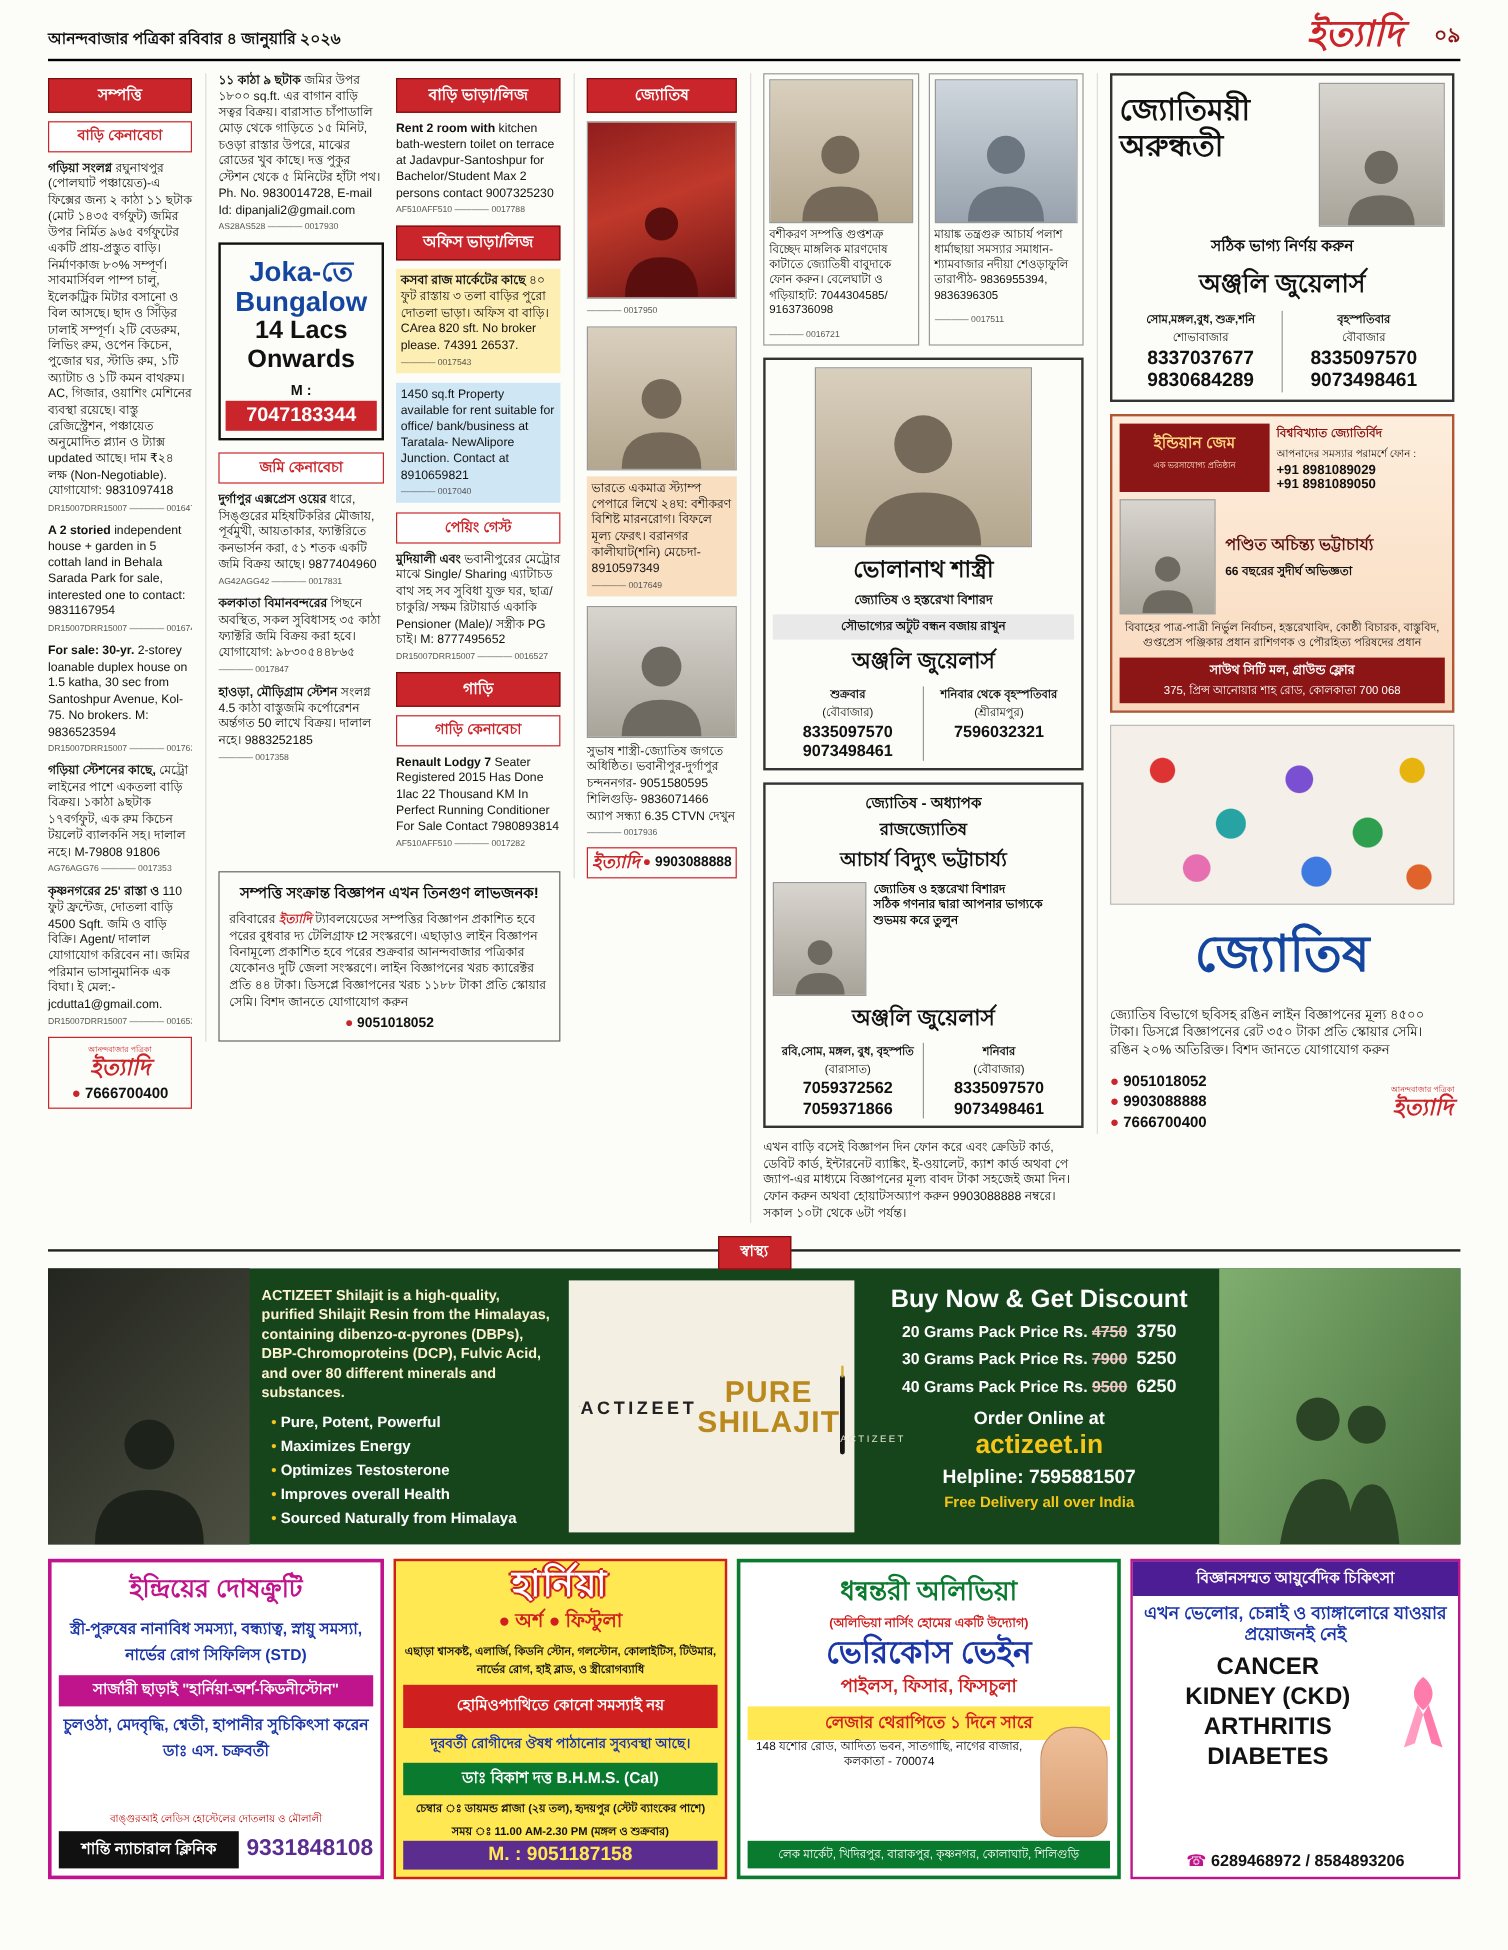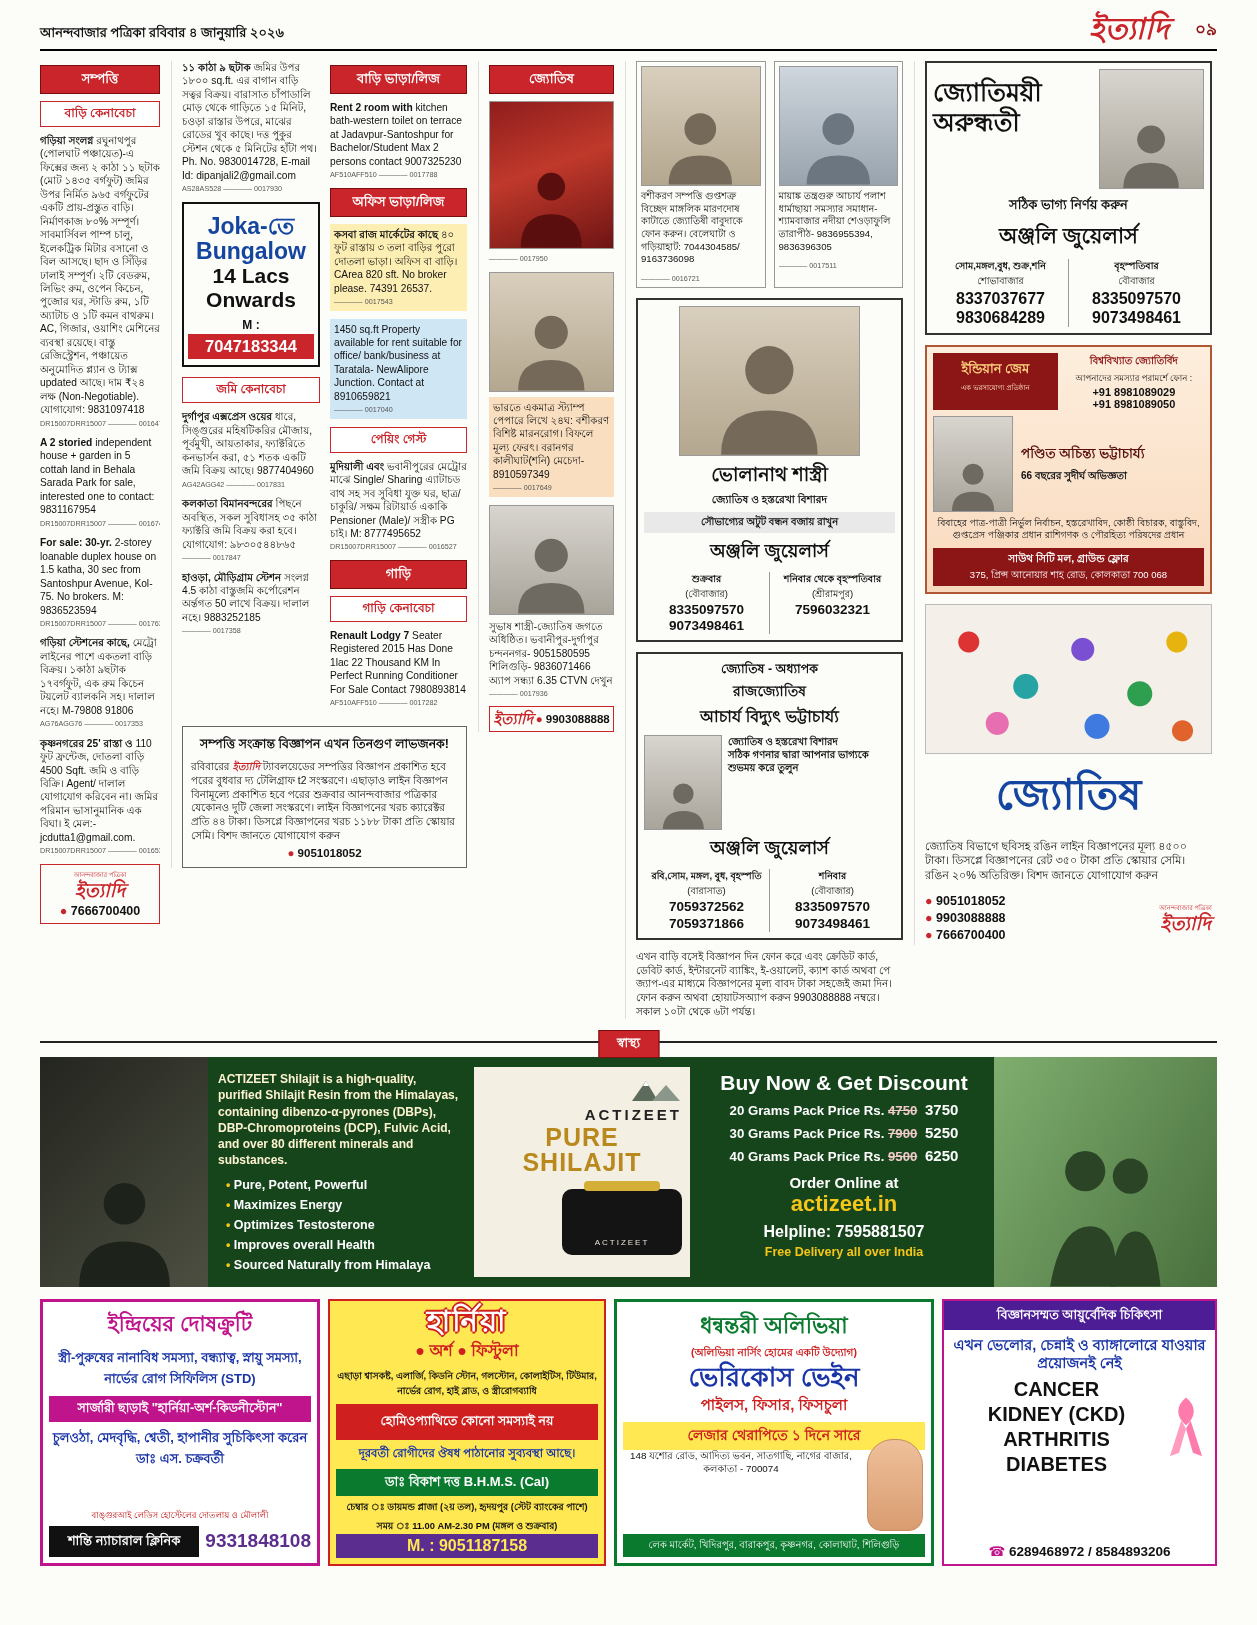--- a/index.html
+++ b/index.html
@@ -89,21 +89,21 @@
   .arn-name { font-size:25px; font-weight:800; line-height:1.2; flex:1; padding-top:8px; }
   .arn-photo { width:105px; height:120px; flex:none; }
   .arn-tag { font-size:13px; font-weight:800; margin-top:6px; }
   .arn-jew { font-size:21px; font-weight:800; margin-top:4px; }
   .arn-box .sched-phone { font-size:16px; }
 
   .gem-box { border:2px solid #b05836; background:linear-gradient(#fdeedd,#f9d9bd); padding:6px; margin-top:10px; }
   .gem-top { display:flex; gap:6px; }
   .gem-emblem { background:#8c1515; color:#ffd27f; padding:6px 4px; font-weight:800; font-size:13px; text-align:center; width:46%; }
   .gem-emblem-sub { display:block; font-size:7px; color:#ffeccc; font-weight:400; margin-top:2px; }
-  .gem-right { flex:1; text-align:center; }
+  .gem-right { flex:1; text-align:left; }
   .gem-toplabel { font-size:10px; font-weight:800; color:#8c1515; }
   .gem-consult { font-size:8.5px; margin-top:2px; }
   .gem-phone { font-size:11px; font-weight:800; }
   .gem-mid { display:flex; gap:8px; margin-top:6px; align-items:center; }
   .gem-photo { width:80px; height:96px; flex:none; }
   .gem-pandit { font-size:13.5px; font-weight:800; color:#5a1010; text-align:left; }
   .gem-exp { font-size:10px; font-weight:700; text-align:left; margin-top:2px; }
   .gem-services { font-size:9.3px; line-height:1.3; margin-top:5px; text-align:center; }
   .gem-addr { background:#8c1515; color:#fff; padding:3px; margin-top:6px; text-align:center; }
   .gem-addr1 { font-size:10.5px; font-weight:800; }
@@ -132,21 +132,21 @@
   .health-wrap { margin-top:22px; border-top:2px solid #222; position:relative; height:16px; }
   .health-label { position:absolute; left:50%; top:-13px; transform:translateX(-50%); background:#c9252b; color:#fff; font-weight:800; font-size:12.5px; padding:3px 18px; border:1px solid #7a0d0d; }
 
   
   .acti { display:flex; background:#16451c; color:#fff; min-height:220px; }
   .acti-photo-l { width:168px; flex:none; background:linear-gradient(135deg,#23251f,#4c4f40); display:flex; align-items:flex-end; justify-content:center; }
   .acti-desc { width:262px; flex:none; padding:14px 10px 10px; font-size:12px; font-weight:700; color:#fdf3cf; line-height:1.35; }
   .acti-bullets { margin-top:9px; color:#fff; }
   .acti-bullets div { margin:3px 0 3px 8px; font-size:12.5px; font-weight:800; }
   .acti-bullets div::before { content:"•  "; color:#f5c518; }
-  .acti-center { width:216px; flex:none; background:#f4efe3; color:#222; margin:10px 4px; padding:10px 8px; text-align:center; display:flex; flex-direction:column; align-items:flex-end; }
+  .acti-center { width:238px; flex:none; background:#f4efe3; color:#222; margin:10px 4px; padding:10px 8px; text-align:center; display:flex; flex-direction:row; align-items:center; }
   .acti-brand { font-size:15px; font-weight:800; letter-spacing:3px; margin-top:3px; }
   .acti-product { font-size:25px; font-weight:800; letter-spacing:1px; color:#b9891e; margin-top:2px; line-height:1; }
   .jar { width:120px; height:66px; background:#141414; border-radius:10px; margin-top:14px; position:relative; }
   .jar::before { content:""; position:absolute; top:-8px; left:18%; width:64%; height:10px; background:#d4af37; border-radius:4px; }
   .jar-label { position:absolute; left:0; right:0; bottom:8px; color:#e7e2d2; font-size:8px; letter-spacing:2px; text-align:center; }
   .acti-offers { width:300px; flex:none; padding:14px 8px; text-align:center; }
   .offer-title { font-size:21px; font-weight:800; }
   .price-row { font-size:13.2px; font-weight:700; margin-top:6px; }
   .price-row s { color:#f0c9c9; }
   .price-new { font-size:15px; font-weight:800; margin-left:4px; }

